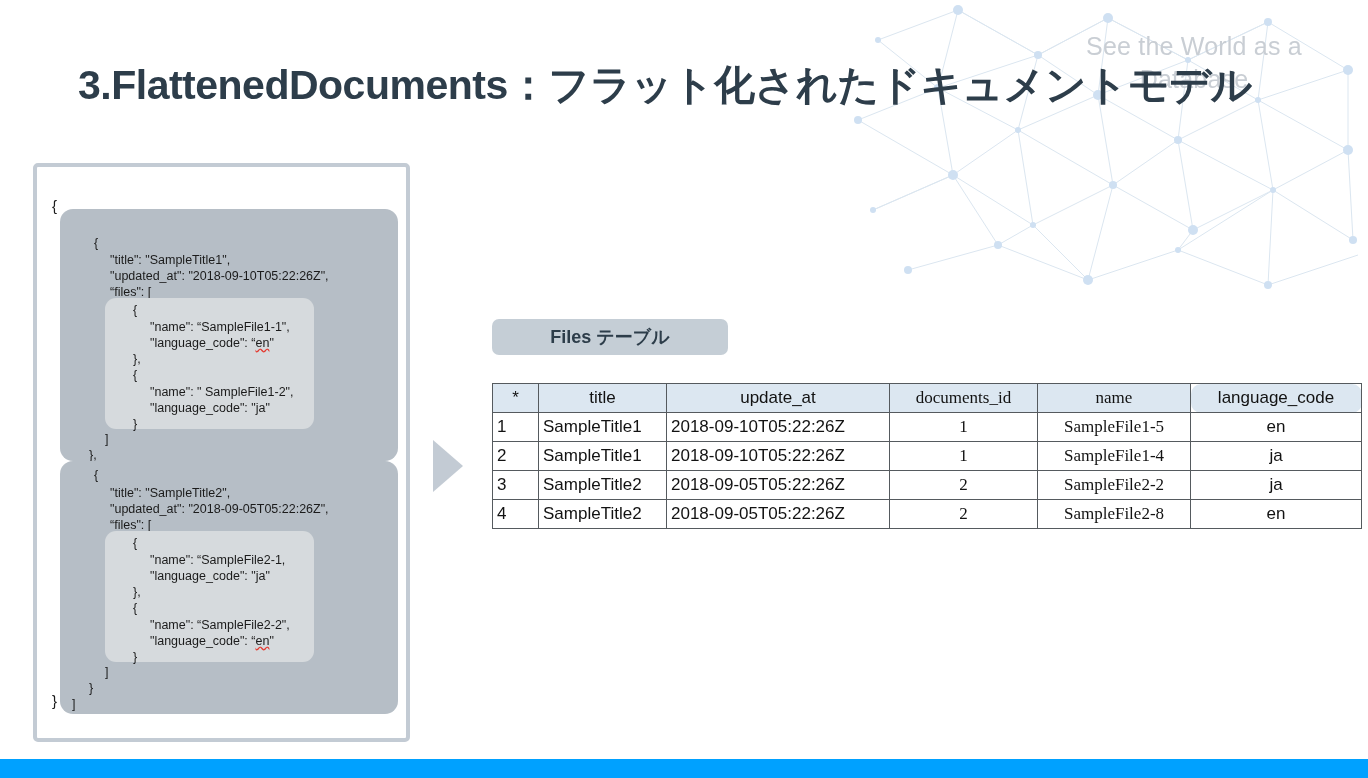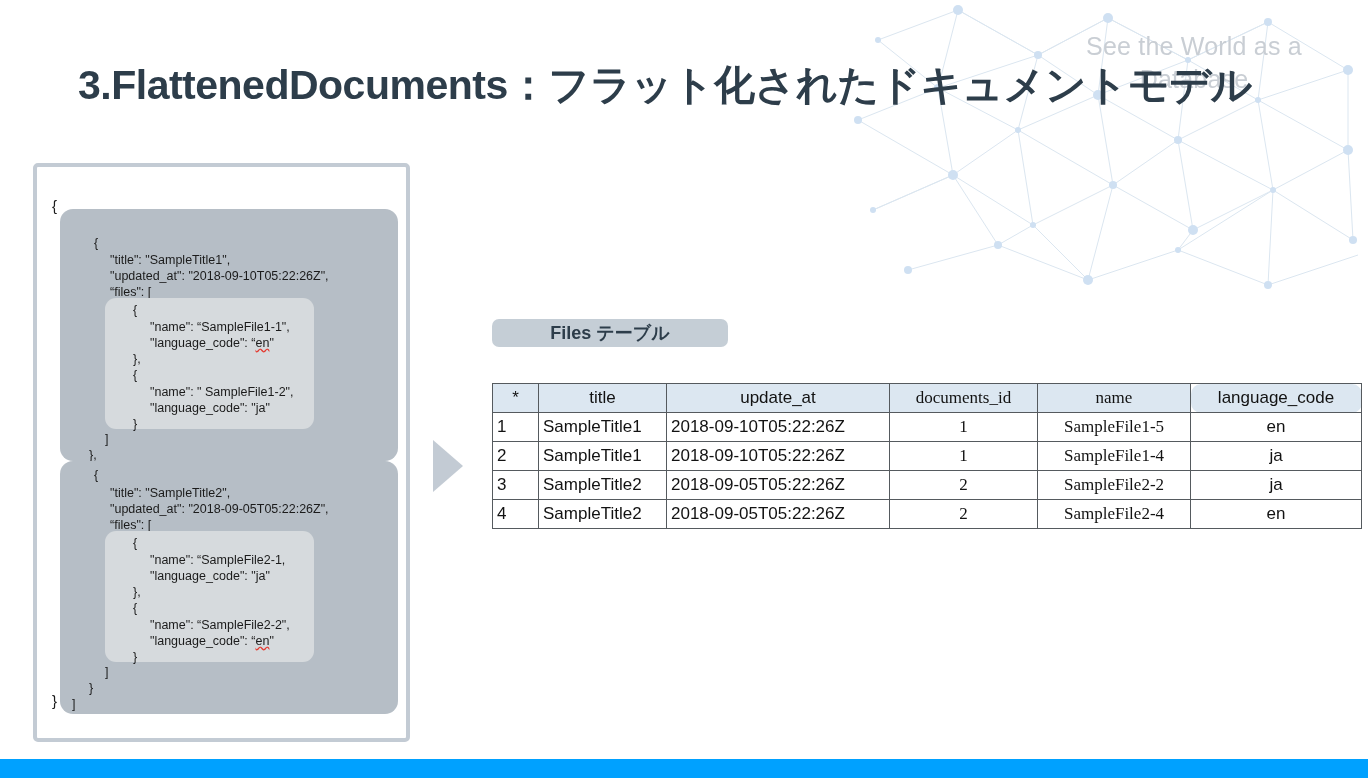--- a/index.html
+++ b/index.html
@@ -119,21 +119,21 @@
     border-bottom: 26px solid transparent;
     border-left: 30px solid #c3cbd4;
   }
 
   
   #table-label {
     position: absolute;
     left: 492px;
     top: 319px;
     width: 236px;
-    height: 28px;
+    height: 36px;
     background: #c5ced6;
     border-radius: 7px;
     display: flex;
     align-items: center;
     justify-content: center;
     font-size: 18px;
     font-weight: bold;
     color: #2d3d4a;
     box-sizing: border-box;
   }
@@ -324,19 +324,19 @@
       <td class="col-upd">2018-09-05T05:22:26Z</td>
       <td class="col-did">2</td>
       <td class="col-name">SampleFile2-2</td>
       <td class="col-lang">ja</td>
     </tr>
     <tr>
       <td class="col-idx">4</td>
       <td class="col-title">SampleTitle2</td>
       <td class="col-upd">2018-09-05T05:22:26Z</td>
       <td class="col-did">2</td>
-      <td class="col-name">SampleFile2-4</td>
+      <td class="col-name">SampleFile2-8</td>
       <td class="col-lang">en</td>
     </tr>
   </tbody>
 </table>
 
 <div id="bottom-bar"></div>
 
 </body></html>

